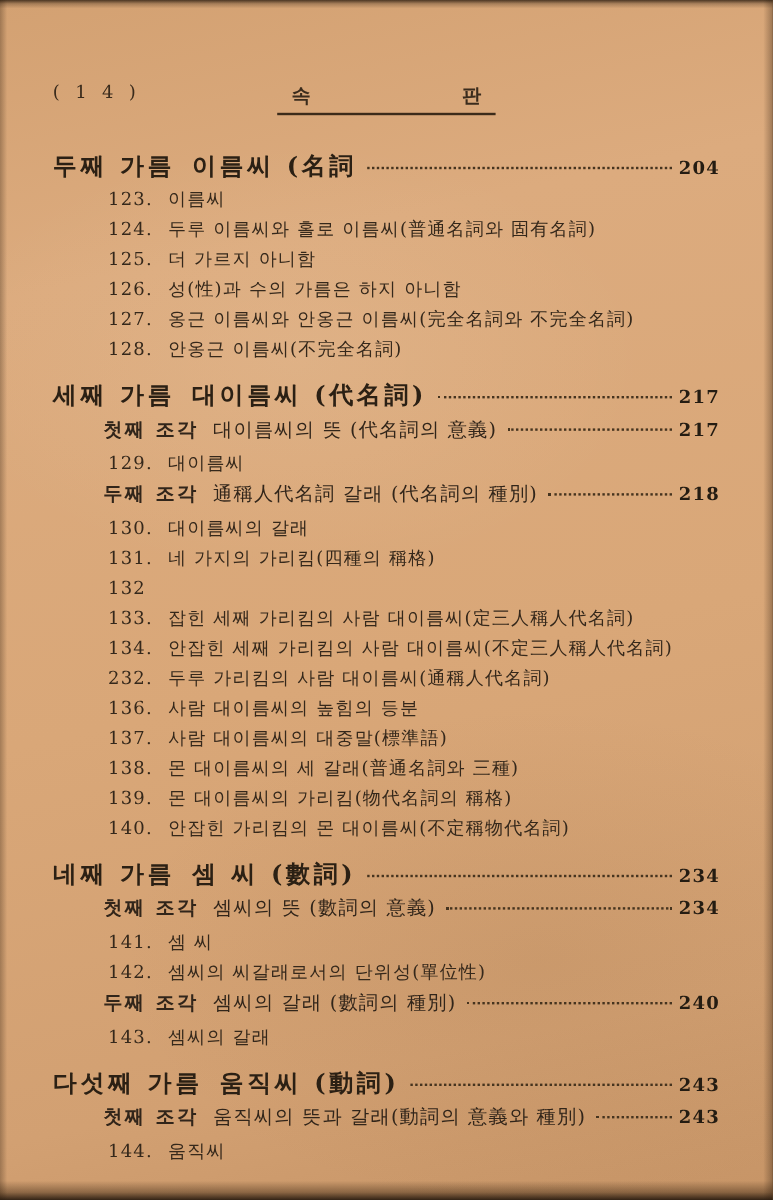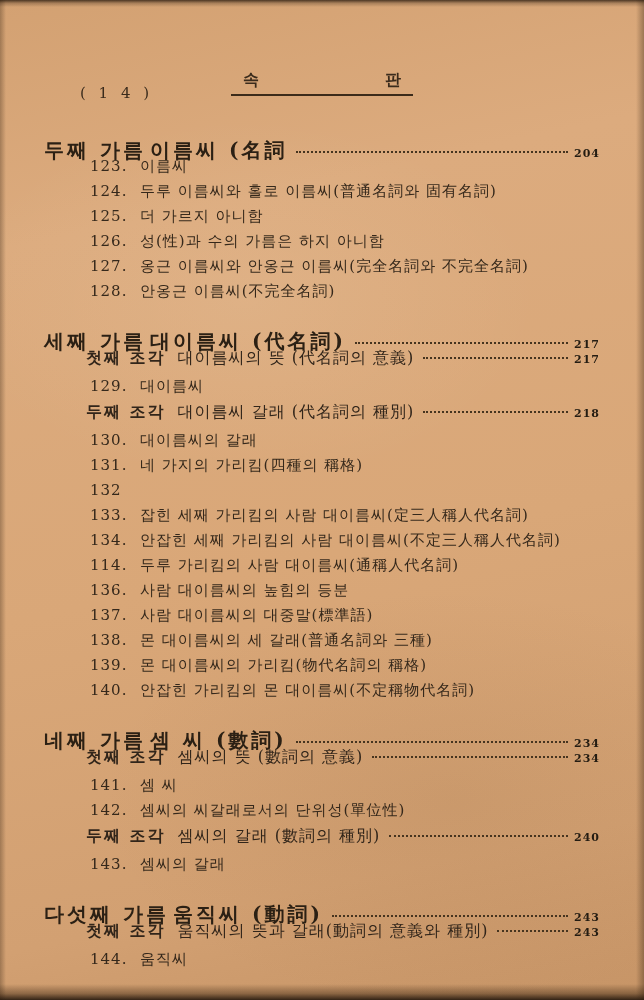--- a/index.html
+++ b/index.html
@@ -21,42 +21,42 @@
     background: linear-gradient(to bottom, rgba(30,18,8,0.75), rgba(30,18,8,0.25) 45%, rgba(30,18,8,0)); }
   .edge-bottom { bottom: 0; height: 16px;
     background: linear-gradient(to top, rgba(24,14,6,0.85), rgba(60,38,18,0.45) 40%, rgba(60,38,18,0)); }
   .edge-right { position: absolute; top: 0; bottom: 0; right: 0; width: 8px; pointer-events: none;
     background: linear-gradient(to left, rgba(40,24,10,0.35), rgba(40,24,10,0)); }
   .edge-left { position: absolute; top: 0; bottom: 0; left: 0; width: 6px; pointer-events: none;
     background: linear-gradient(to right, rgba(40,24,10,0.30), rgba(40,24,10,0)); }
 
   .header { position: relative; height: 100px; }
   .page-label {
-    position: absolute; left: 44px; top: 84px;
-    font-size: 15px; letter-spacing: 4px; color: #3a2b1c; margin-left: 36px;
+    position: absolute; left: 44px; top: 68px;
+    font-size: 15px; letter-spacing: 4px; color: #3a2b1c;
   }
   .running-head {
     position: absolute; left: 50%; transform: translateX(-50%); top: 70px;
     width: 158px; padding: 0 12px 3px 12px;
     display: flex; justify-content: space-between;
     font-size: 16px; font-weight: bold; color: #3a2b1c;
     border-bottom: 2px solid #3c2b1a;
   }
 
   .toc { padding: 16px 44px 0 44px; }
   .row { display: flex; align-items: baseline; }
-  .row .pg { font-weight: bold; font-size: 11px; letter-spacing: 1px; color: #241c12; white-space: nowrap; }
+  .row .pg { font-weight: bold; font-size: 15px; letter-spacing: 1px; color: #241c12; white-space: nowrap; }
   .leader {
     flex: 1 1 auto; min-width: 10px; display: inline-block;
     border-bottom: 2px dotted #46341f;
     margin: 0 6px 0 9px; position: relative; top: -4px;
   }
   .row.chapter { height: 32px; margin-top: 9px; font-size: 20px; font-weight: bold; letter-spacing: 3px; color: #2b2014; }
-  .row.chapter .lbl { white-space: nowrap; margin-top: 12px; }
-  .row.chapter .ttl { white-space: nowrap; margin-left: 4px; }
+  .row.chapter .lbl { white-space: nowrap; }
+  .row.chapter .ttl { white-space: nowrap; margin-left: 14px; }
   .row.section { height: 29px; margin-left: 42px; font-size: 16px; color: #31251a; }
   .row.section .lbl { font-weight: bold; letter-spacing: 2px; white-space: nowrap; }
   .row.section .ttl { margin-left: 12px; letter-spacing: 1px; white-space: nowrap; }
   .row.item { height: 25px; margin-left: 46px; font-size: 15px; letter-spacing: 1px; color: #35281b; }
   .row.item .num { width: 50px; flex: 0 0 50px; }
   .row.item .txt { white-space: nowrap; }
 </style>
 </head>
 <body>
 
@@ -111,21 +111,21 @@
         <span class="ttl">대이름씨의 뜻 (代名詞의 意義)</span>
         <span class="leader"></span>
         <span class="pg">217</span>
       </div>
       <div class="row item">
         <span class="num">129.</span>
         <span class="txt">대이름씨</span>
       </div>
       <div class="row section">
         <span class="lbl">두째 조각</span>
-        <span class="ttl">대이름씨 갈래 (代名詞의 種別)</span>
+        <span class="ttl">通稱人代名詞 갈래 (代名詞의 種別)</span>
         <span class="leader"></span>
         <span class="pg">218</span>
       </div>
       <div class="row item">
         <span class="num">130.</span>
         <span class="txt">대이름씨의 갈래</span>
       </div>
       <div class="row item">
         <span class="num">131.</span>
         <span class="txt">네 가지의 가리킴(四種의 稱格)</span>
@@ -135,21 +135,21 @@
       </div>
       <div class="row item">
         <span class="num">133.</span>
         <span class="txt">잡힌 세째 가리킴의 사람 대이름씨(定三人稱人代名詞)</span>
       </div>
       <div class="row item">
         <span class="num">134.</span>
         <span class="txt">안잡힌 세째 가리킴의 사람 대이름씨(不定三人稱人代名詞)</span>
       </div>
       <div class="row item">
-        <span class="num">114.</span>
+        <span class="num">232.</span>
         <span class="txt">두루 가리킴의 사람 대이름씨(通稱人代名詞)</span>
       </div>
       <div class="row item">
         <span class="num">136.</span>
         <span class="txt">사람 대이름씨의 높힘의 등분</span>
       </div>
       <div class="row item">
         <span class="num">137.</span>
         <span class="txt">사람 대이름씨의 대중말(標準語)</span>
       </div>

